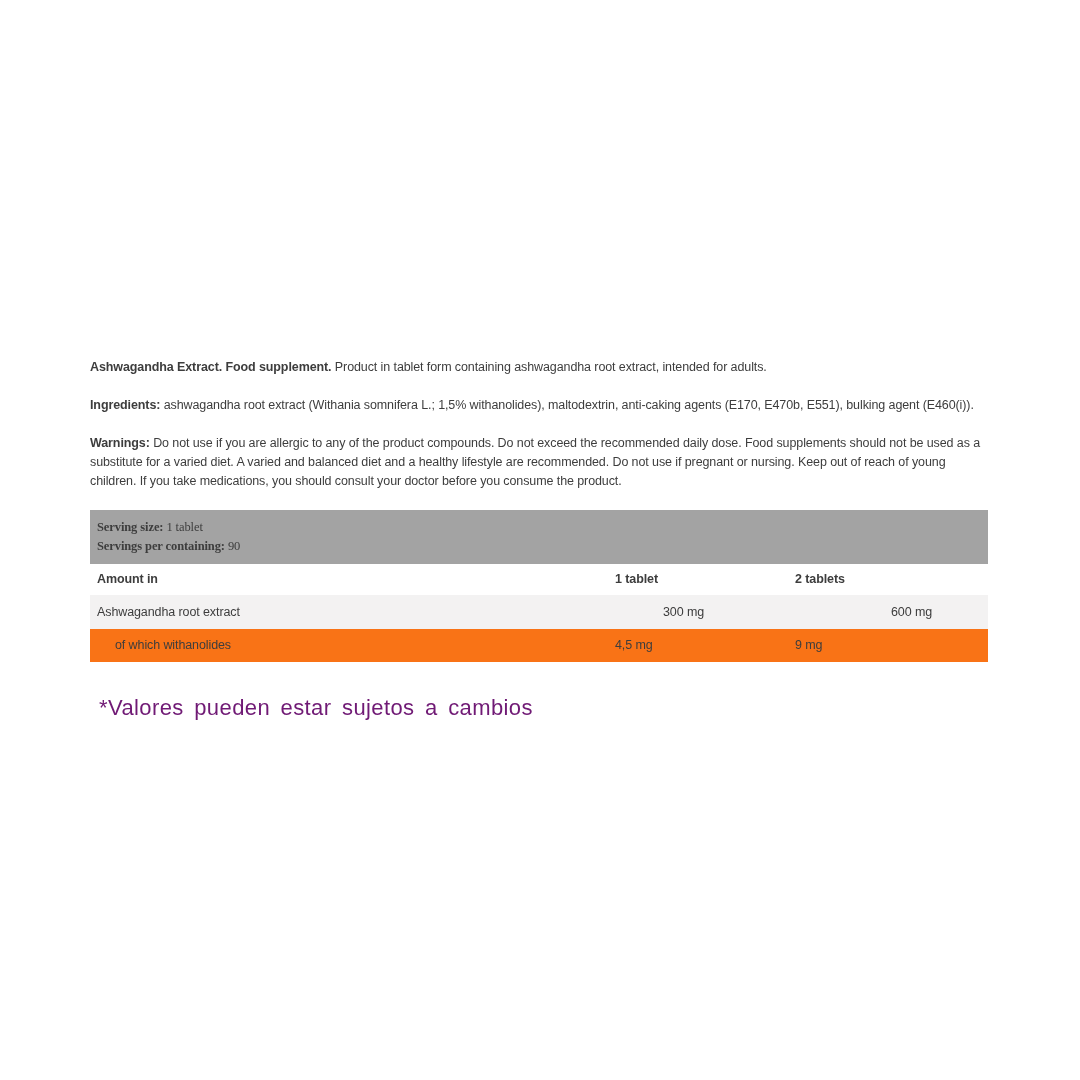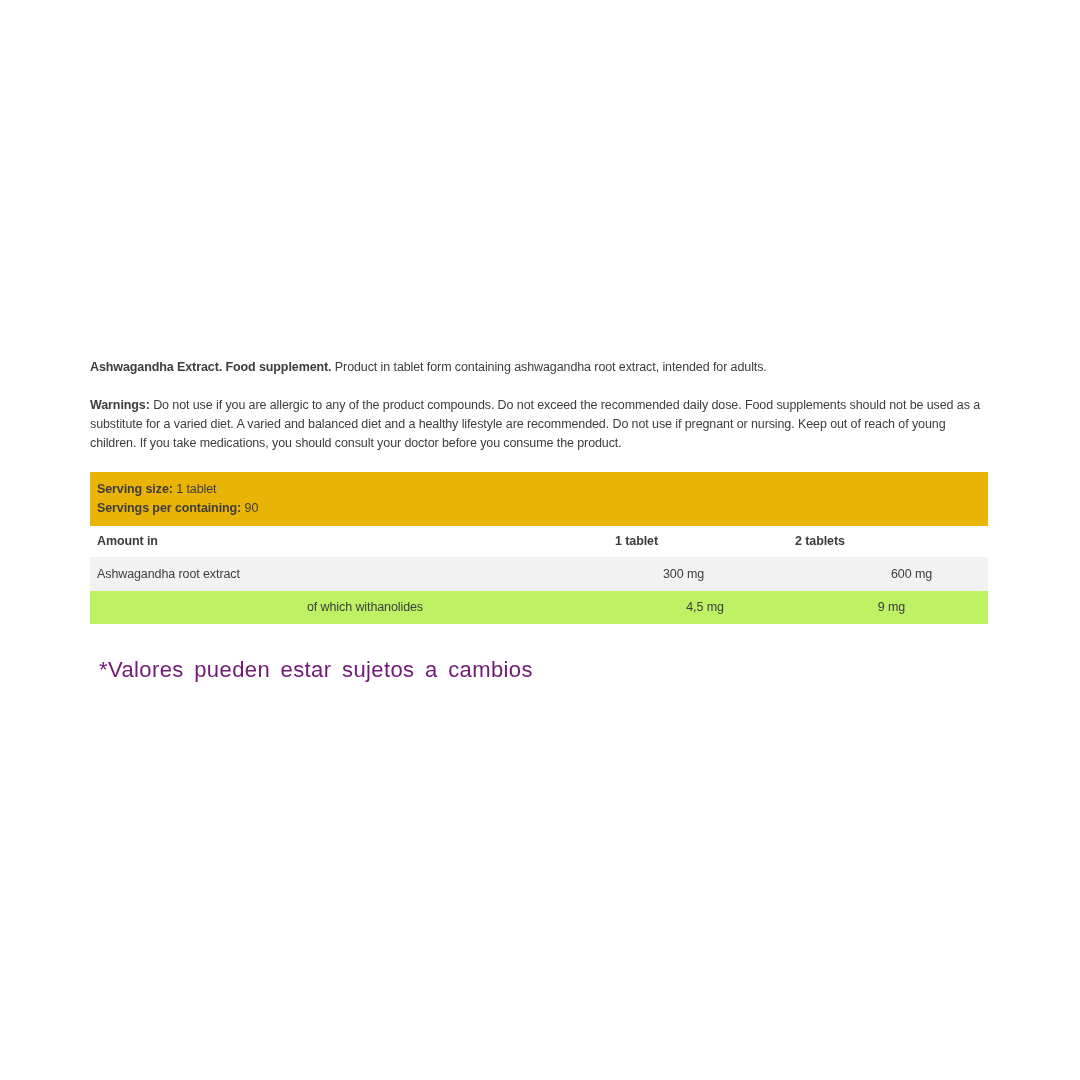--- a/index.html
+++ b/index.html
@@ -36,46 +36,47 @@
   .facts-table { width: 100%; }
   .trow {
     display: grid;
     grid-template-columns: 525px 180px 1fr;
     align-items: center;
   }
   .trow .c-name { padding-left: 7px; }
   .trow .c-name.indent { padding-left: 25px; }
   .thead { height: 31px; font-weight: bold; }
   .tr-alt { height: 34px; background: #f3f2f2; gap: 48px; }
-  .tr-plain { height: 33px; background: #bef264; text-align: center; }
+  .tr-plain { height: 33px; background: #f97316; }
 
   .footnote {
     margin-top: 33px;
     font-size: 22px;
     line-height: 26px;
     color: #8a8a8a;
     font-weight: 300;
     letter-spacing: 0.4px;
     word-spacing: 4px;
     padding-left: 9px;
   }
 </style>
 </head>
 <body>
 
 <div class="canvas" style="background: rgb(255, 255, 255); color: rgb(61, 61, 61);">
   <div class="content">
 
     <p class="para single"><b>Ashwagandha Extract. Food supplement.</b> <span>Product in tablet form containing ashwagandha root extract, intended for adults.</span></p>
 
+    <p class="para single"><b>Ingredients:</b> <span>ashwagandha root extract (Withania somnifera L.; 1,5% withanolides), maltodextrin, anti-caking agents (E170, E470b, E551), bulking agent (E460(i)).</span></p>
 
 
     <p class="para"><b>Warnings:</b> <span>Do not use if you are allergic to any of the product compounds. Do not exceed the recommended daily dose. Food supplements should not be used as a substitute for a varied diet. A varied and balanced diet and a healthy lifestyle are recommended. Do not use if pregnant or nursing. Keep out of reach of young children. If you take medications, you should consult your doctor before you consume the product.</span></p>
 
-    <div class="serving-box" style="background: #eab308;">
+    <div class="serving-box" style="background: #a3a3a3; font-family: Liberation Serif, serif;">
       <div class="line"><b>Serving size:</b> <span>1 tablet</span></div>
       <div class="line"><b>Servings per containing:</b> <span>90</span></div>
     </div>
 
     <div class="facts-table">
       <div class="trow thead">
         <div class="c-name">Amount in</div>
         <div>1 tablet</div>
         <div>2 tablets</div>
       </div>

